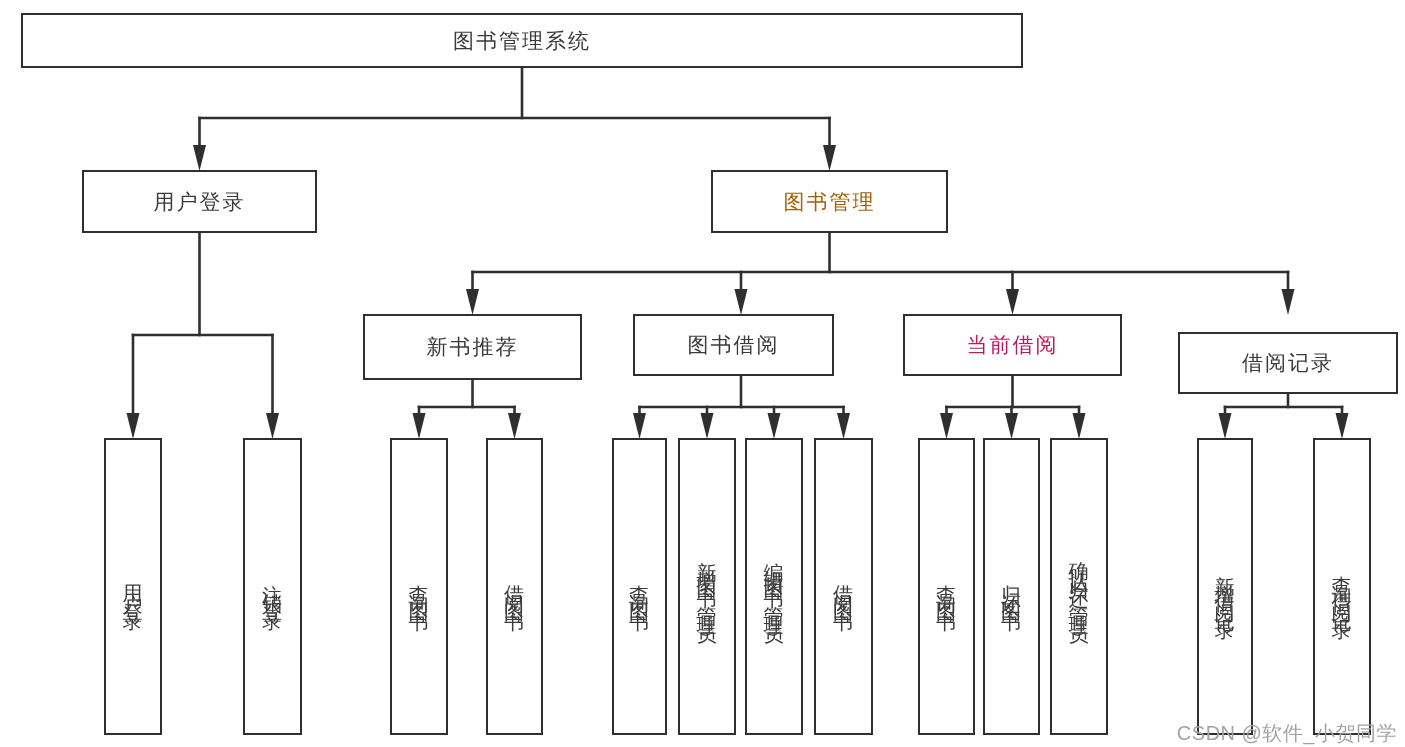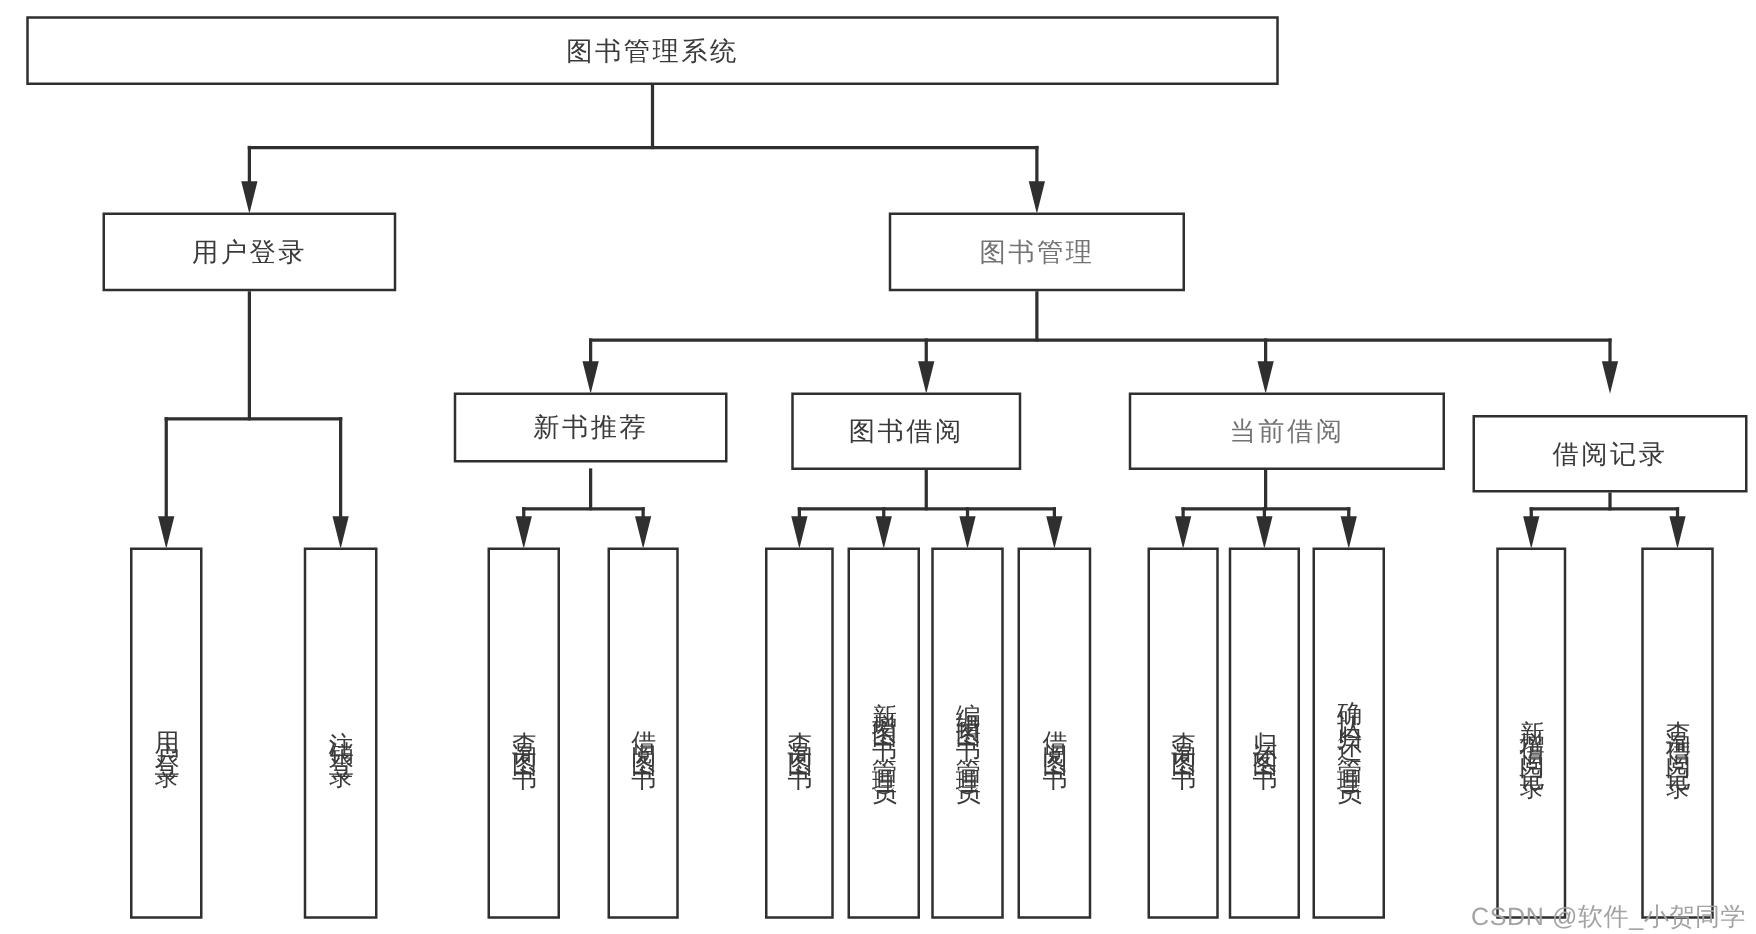--- a/index.html
+++ b/index.html
@@ -103,36 +103,36 @@
       <line x1="1342" y1="407" x2="1342" y2="428" stroke="#2f2f2f" stroke-width="2.6" stroke-linecap="square"></line>
       <polygon points="1342,439 1335.5,413 1348.5,413" fill="#2f2f2f"></polygon>
     </svg>
   <div id="nodes">
       <div class="node h" style="left: 21px; top: 13px; width: 1002px; height: 55px; border-color: rgb(47, 47, 47); color: rgb(58, 58, 58);">
         <span>图书管理系统</span>
       </div>
       <div class="node h" style="left: 82px; top: 170px; width: 235px; height: 63px; border-color: rgb(47, 47, 47); color: rgb(58, 58, 58);">
         <span>用户登录</span>
       </div>
-      <div class="node h" style="left: 711px; top: 170px; width: 237px; height: 63px; border-color: rgb(47, 47, 47); color: #737373; justify-content: center;">
+      <div class="node h" style="left: 711px; top: 170px; width: 237px; height: 63px; border-color: rgb(47, 47, 47); color: #a16207; justify-content: center;">
         <span>图书管理</span>
       </div>
       <div class="node v" style="left: 104px; top: 438px; width: 58px; height: 297px; border-color: rgb(47, 47, 47); color: rgb(58, 58, 58);">
         <span>用户登录</span>
       </div>
       <div class="node v" style="left: 243px; top: 438px; width: 59px; height: 297px; border-color: rgb(47, 47, 47); color: rgb(58, 58, 58);">
         <span>注销登录</span>
       </div>
-      <div class="node h" style="left: 363px; top: 314px; width: 219px; height: 56px; border-color: rgb(47, 47, 47); color: rgb(58, 58, 58);">
+      <div class="node h" style="left: 363px; top: 314px; width: 219px; height: 66px; border-color: rgb(47, 47, 47); color: rgb(58, 58, 58);">
         <span>新书推荐</span>
       </div>
-      <div class="node h" style="left: 633px; top: 314px; width: 184px; height: 62px; border-color: rgb(47, 47, 47); color: rgb(58, 58, 58);">
+      <div class="node h" style="left: 633px; top: 314px; width: 201px; height: 62px; border-color: rgb(47, 47, 47); color: rgb(58, 58, 58);">
         <span>图书借阅</span>
       </div>
-      <div class="node h" style="left: 903px; top: 314px; width: 253px; height: 62px; border-color: rgb(47, 47, 47); color: #737373;">
+      <div class="node h" style="left: 903px; top: 314px; width: 219px; height: 62px; border-color: rgb(47, 47, 47); color: #be185d;">
         <span>当前借阅</span>
       </div>
       <div class="node h" style="left: 1178px; top: 332px; width: 220px; height: 62px; border-color: rgb(47, 47, 47); color: rgb(58, 58, 58);">
         <span>借阅记录</span>
       </div>
       <div class="node v" style="left: 390px; top: 438px; width: 58px; height: 297px; border-color: rgb(47, 47, 47); color: rgb(58, 58, 58);">
         <span>查询图书</span>
       </div>
       <div class="node v" style="left: 486px; top: 438px; width: 57px; height: 297px; border-color: rgb(47, 47, 47); color: rgb(58, 58, 58);">
         <span>借阅图书</span>

